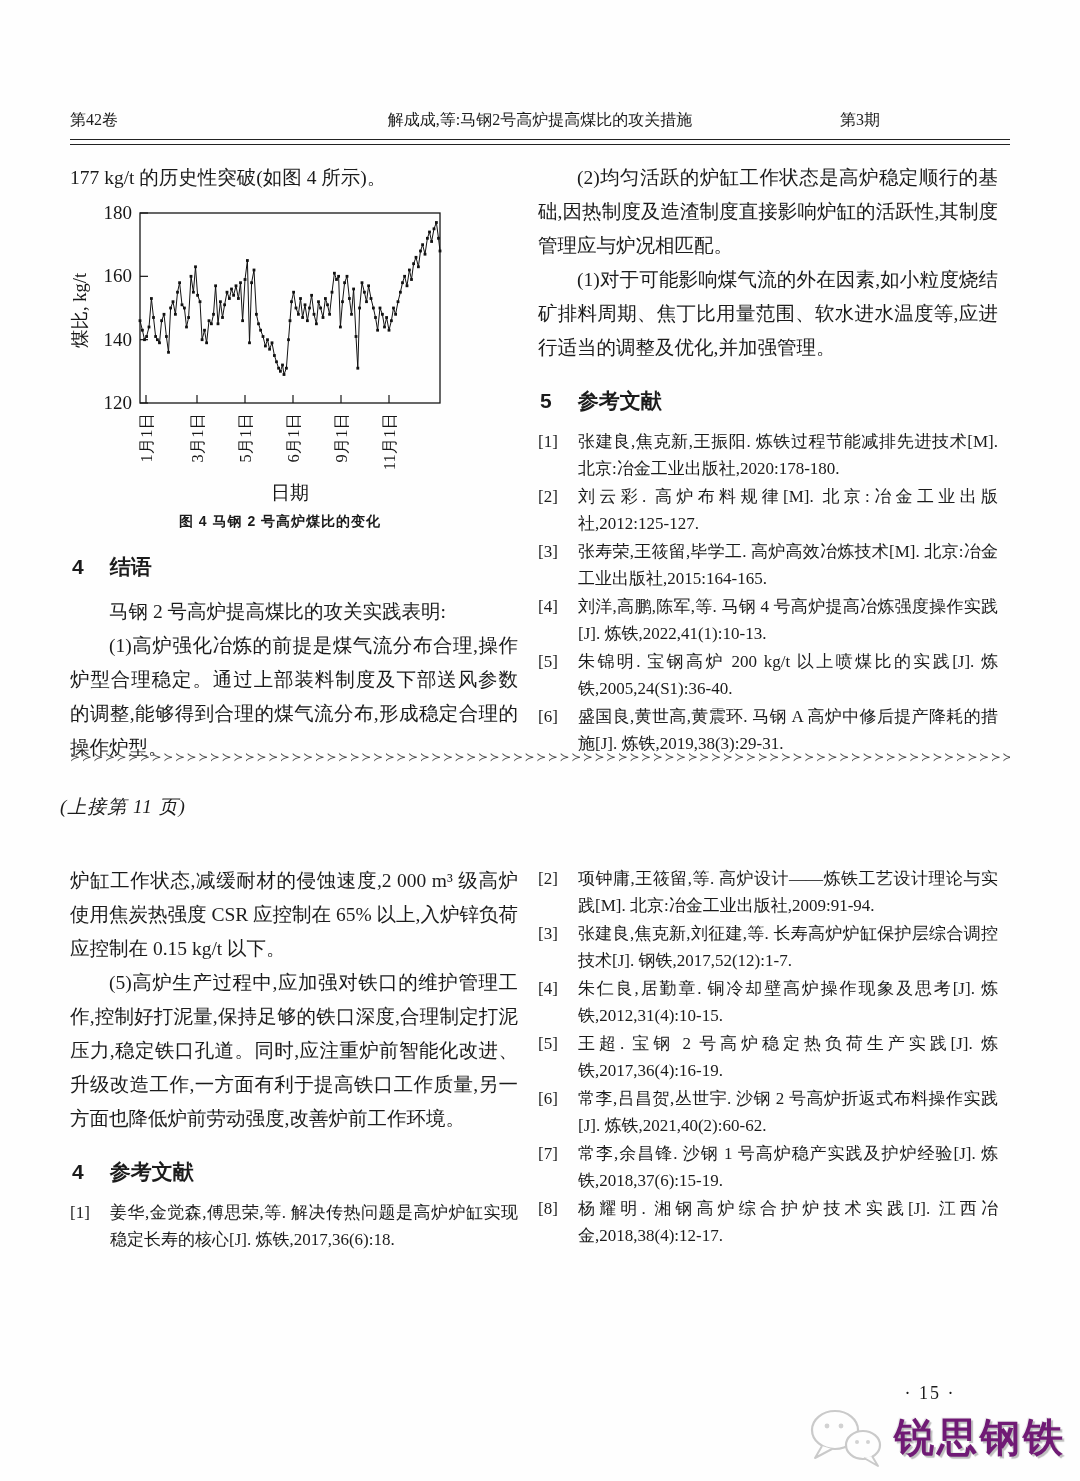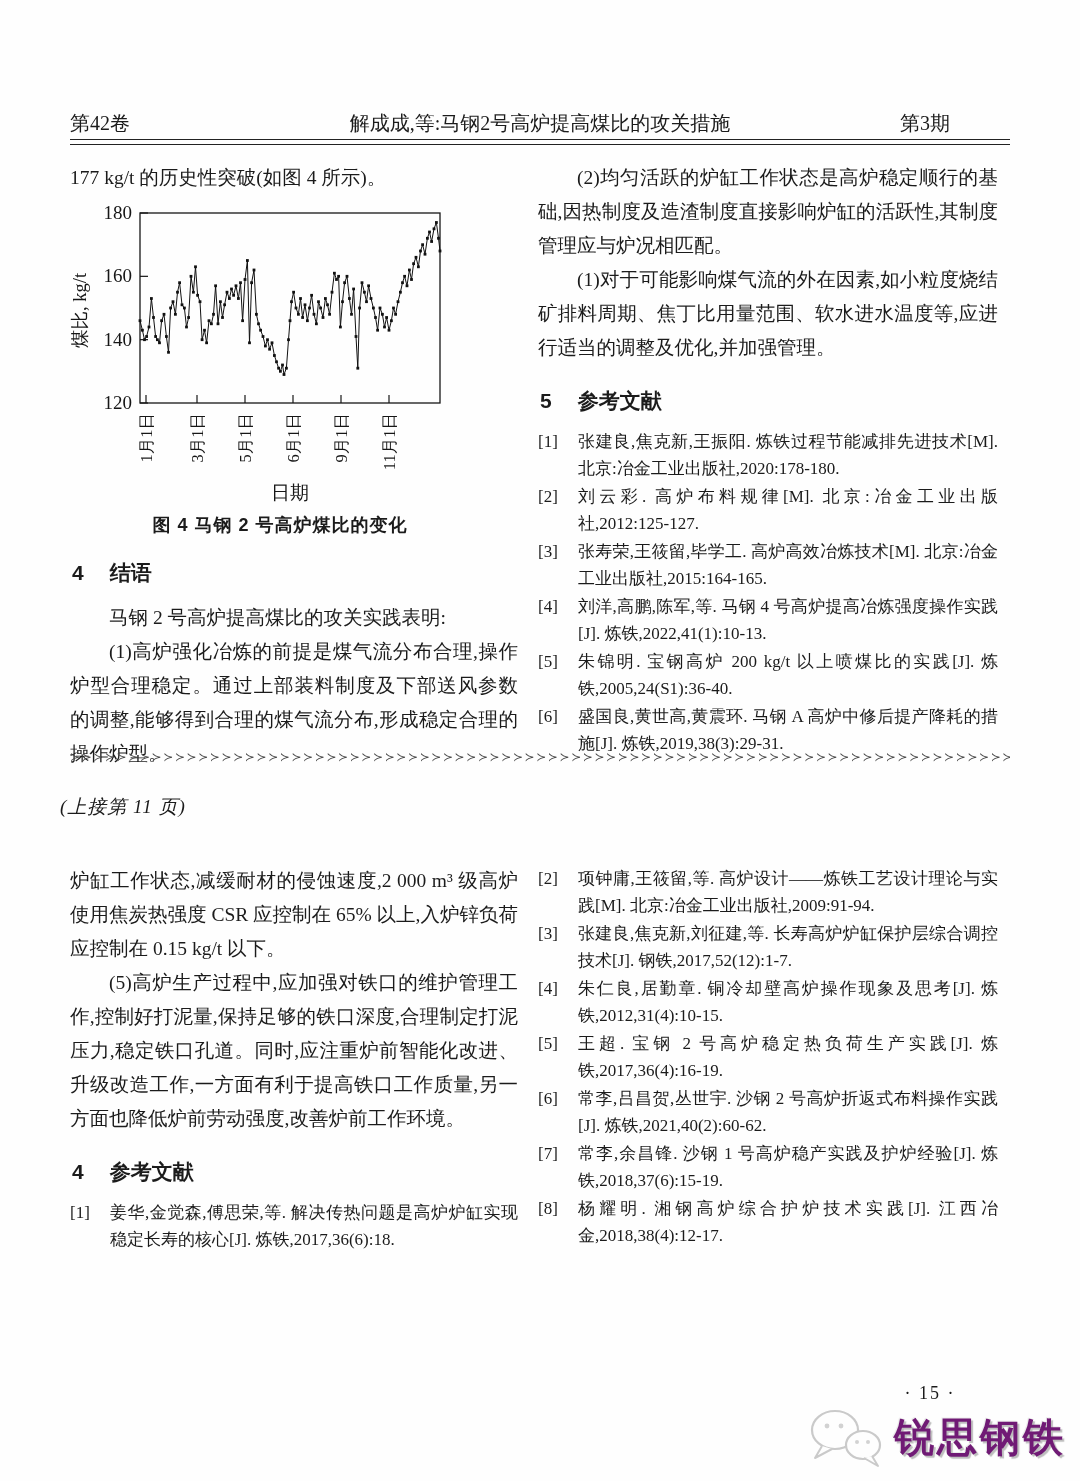--- a/index.html
+++ b/index.html
@@ -6,25 +6,25 @@
   body{background:#e9e9e9;}
   .page{
     position:relative; width:1080px; height:1481px; margin:0 auto;
     background:#fefefe; overflow:hidden;
     font-family:"Liberation Serif","DejaVu Serif",serif;
     color:#1b1b1b;
   }
   
   .running-head{
     position:absolute; top:110px; left:70px; width:940px;
-    display:flex; align-items:baseline; font-size:20px;
+    display:flex; align-items:baseline; font-size:16px;
   }
   .running-head .vol{width:170px; text-align:left;}
   .running-head .rtitle{flex:1; text-align:center;}
-  .running-head .issue{width:170px; text-align:center;}
+  .running-head .issue{width:170px; text-align:left;}
   .head-rule{
     position:absolute; top:139px; left:70px; width:940px; height:4px;
     border-top:1.5px solid #222; border-bottom:1.5px solid #222;
   }
   
   .cols{position:absolute; left:70px; width:940px; display:flex; gap:20px;}
   .cols-main{top:161px;}
   .cols-cont{top:840px;margin-top:24px;}
   .col-l{width:448px;}
   .col-r{width:460px;}
@@ -35,21 +35,21 @@
   p.indent{text-indent:2em;}
   .sec-head{
     display:flex; align-items:baseline; gap:26px;
     font-family:"Liberation Sans","DejaVu Sans",sans-serif;
     font-weight:bold; font-size:21px; margin:22px 0 14px 2px;
   }
   
   .figure-wrap{margin:6px 0 2px 0;}
   .fig-caption{
     font-family:"Liberation Sans","DejaVu Sans",sans-serif;
-    font-weight:bold; font-size:18px; text-align:center;
+    font-weight:bold; font-size:14px; text-align:center;
     width:420px; margin-top:4px; letter-spacing:1px;
   }
   
   .ref-list{margin-top:2px;}
   .ref-item{
     display:flex; font-size:17px; line-height:26.5px; margin-bottom:2px;
     text-align:justify; text-justify:inter-ideograph;
   }
   .ref-num{width:40px; flex:none;}
   .ref-text{flex:1;}

